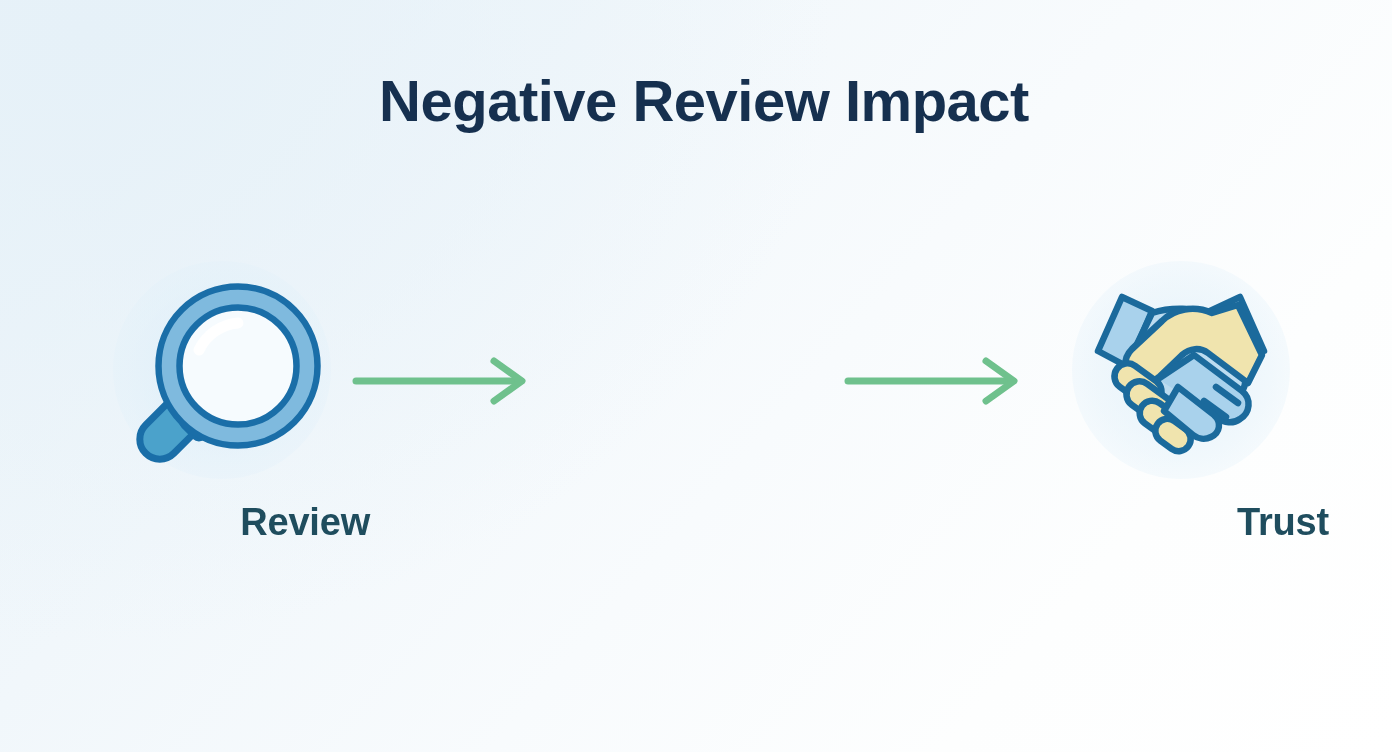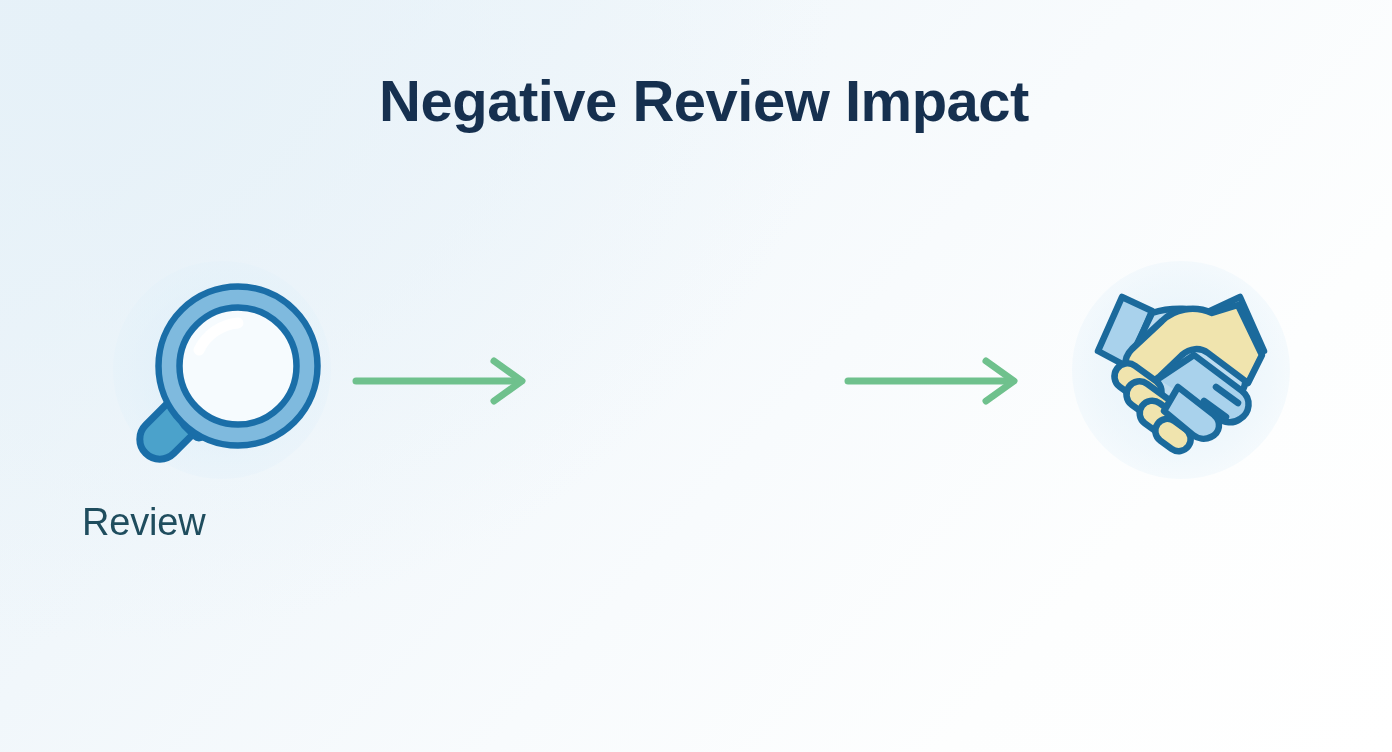--- a/index.html
+++ b/index.html
@@ -78,26 +78,26 @@
   .halo.green { background: radial-gradient(circle at 50% 50%, rgba(216,239,224,0.58) 0%, rgba(226,243,232,0.38) 58%, rgba(238,248,242,0) 100%); }
 
   .step-icon-wrap svg {
     position: absolute;
     left: 0;
     top: 0;
   }
 
   .step-label {
     position: absolute;
-    left: 0;
+    left: 8px;
     top: 248px;
     width: 280px;
-    text-align: left;
+    text-align: right;
     font-size: 38px;
-    font-weight: normal;
+    font-weight: bold;
     color: #1f4d5e;
     letter-spacing: -0.2px;
     line-height: 1;
     white-space: nowrap;
   }
 
   
   .arrow {
     position: absolute;
     top: 98px;
@@ -200,16 +200,17 @@
             <rect x="88" y="168" width="38" height="24" rx="12" ry="12" transform="rotate(36 107 180)" fill="#f0e4ae"></rect>
 
             <path d="M 112 132
                      L 148 160
                      C 156 167 154 178 145 182
                      C 139 185 132 184 127 180
                      L 98 156 Z" fill="#a9d2ec"></path>
           </g>
         </svg>
       </div>
+      <div class="step-label">Trust</div>
     </div>
 
   </div>
 </div>
 
 </body></html>

